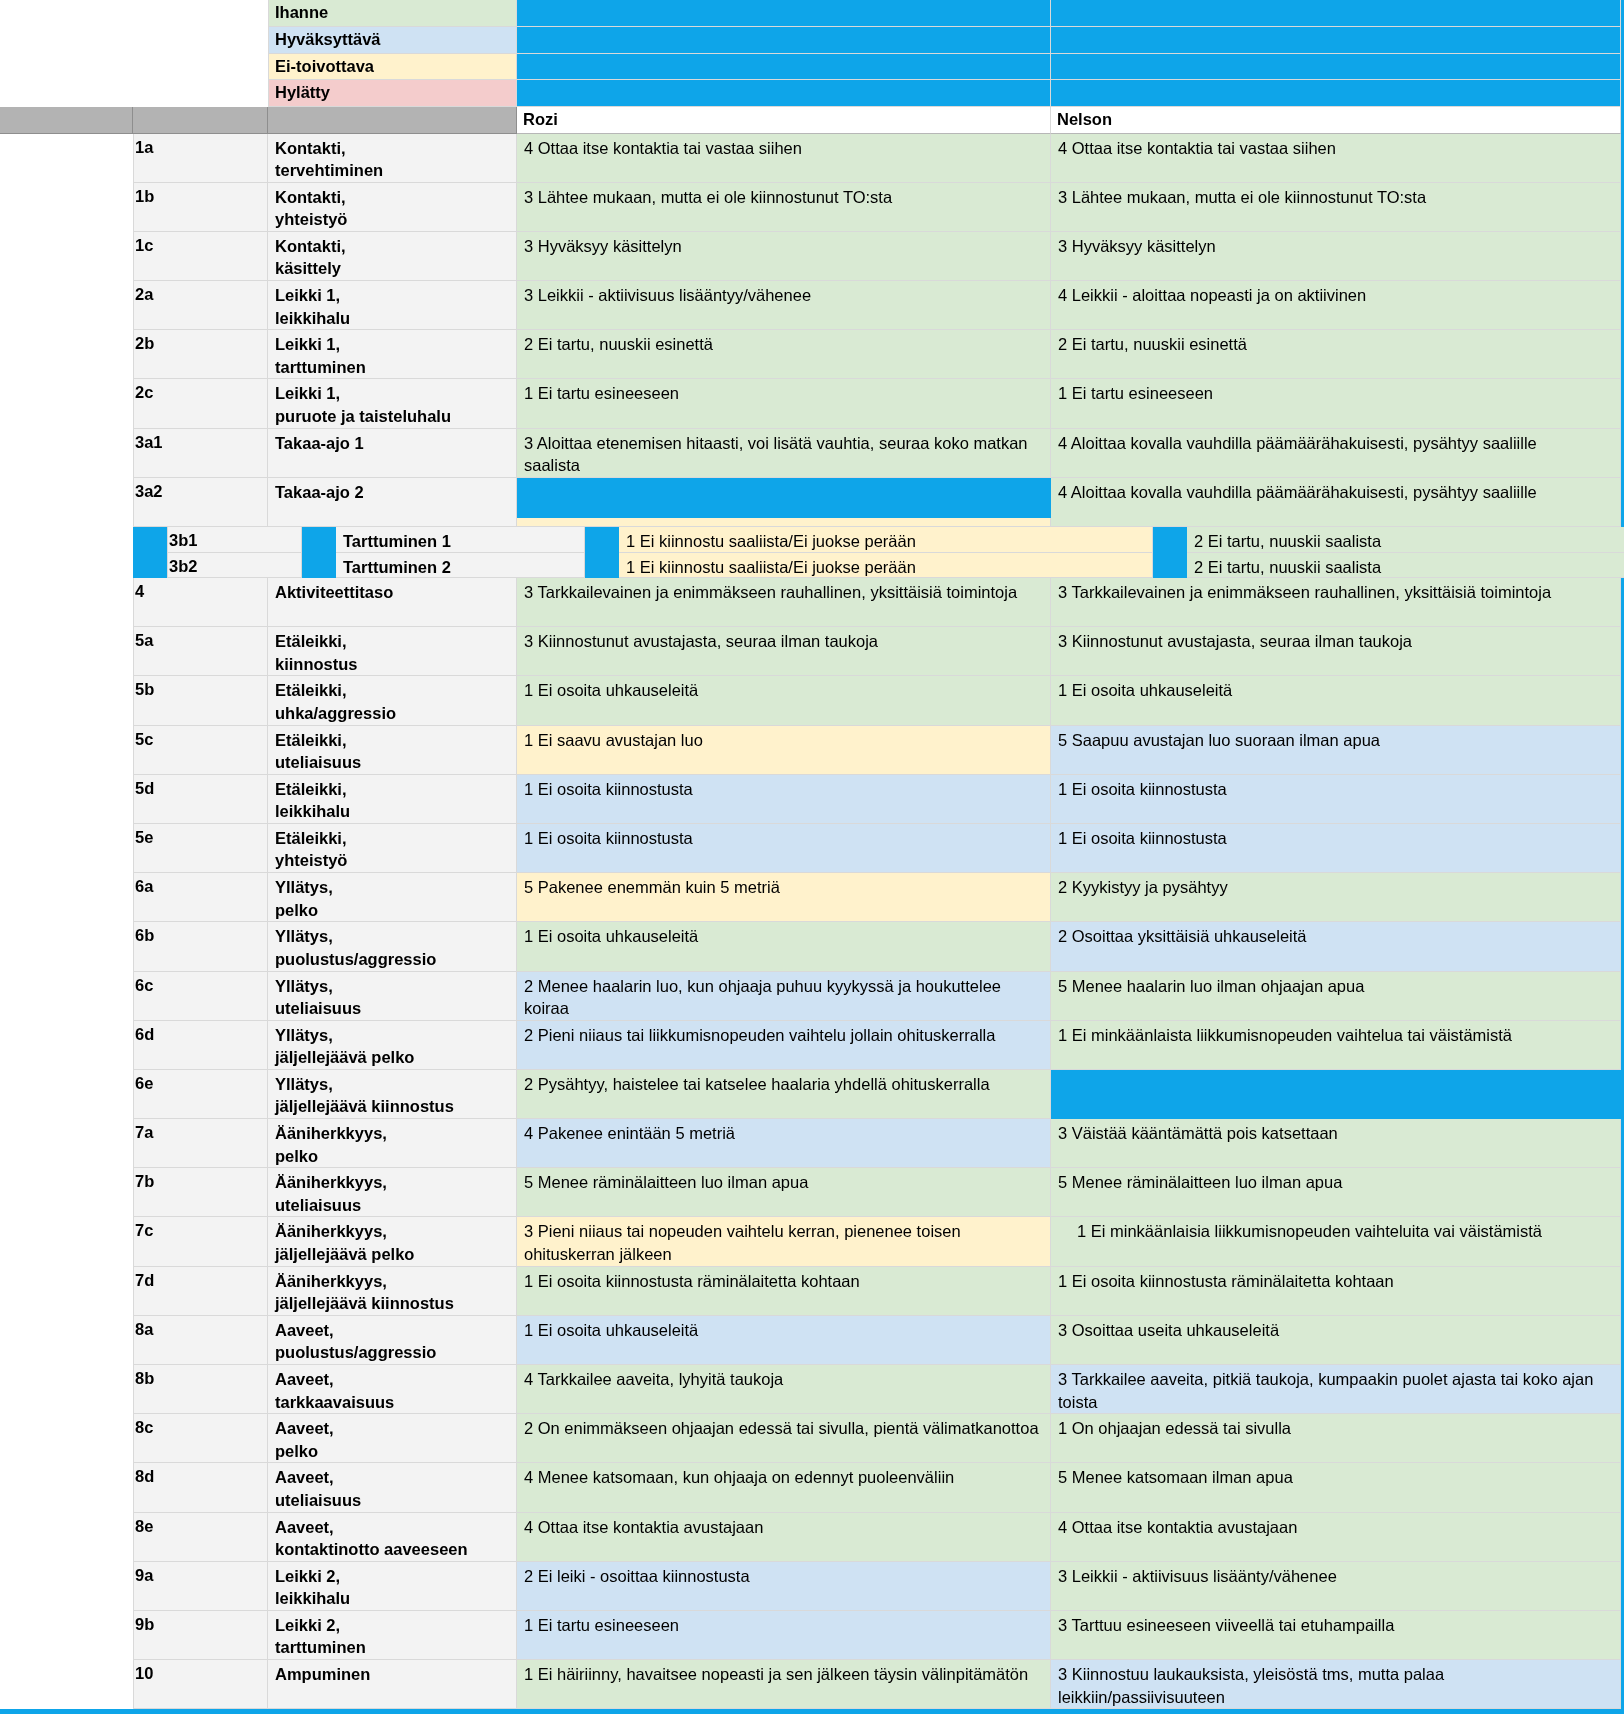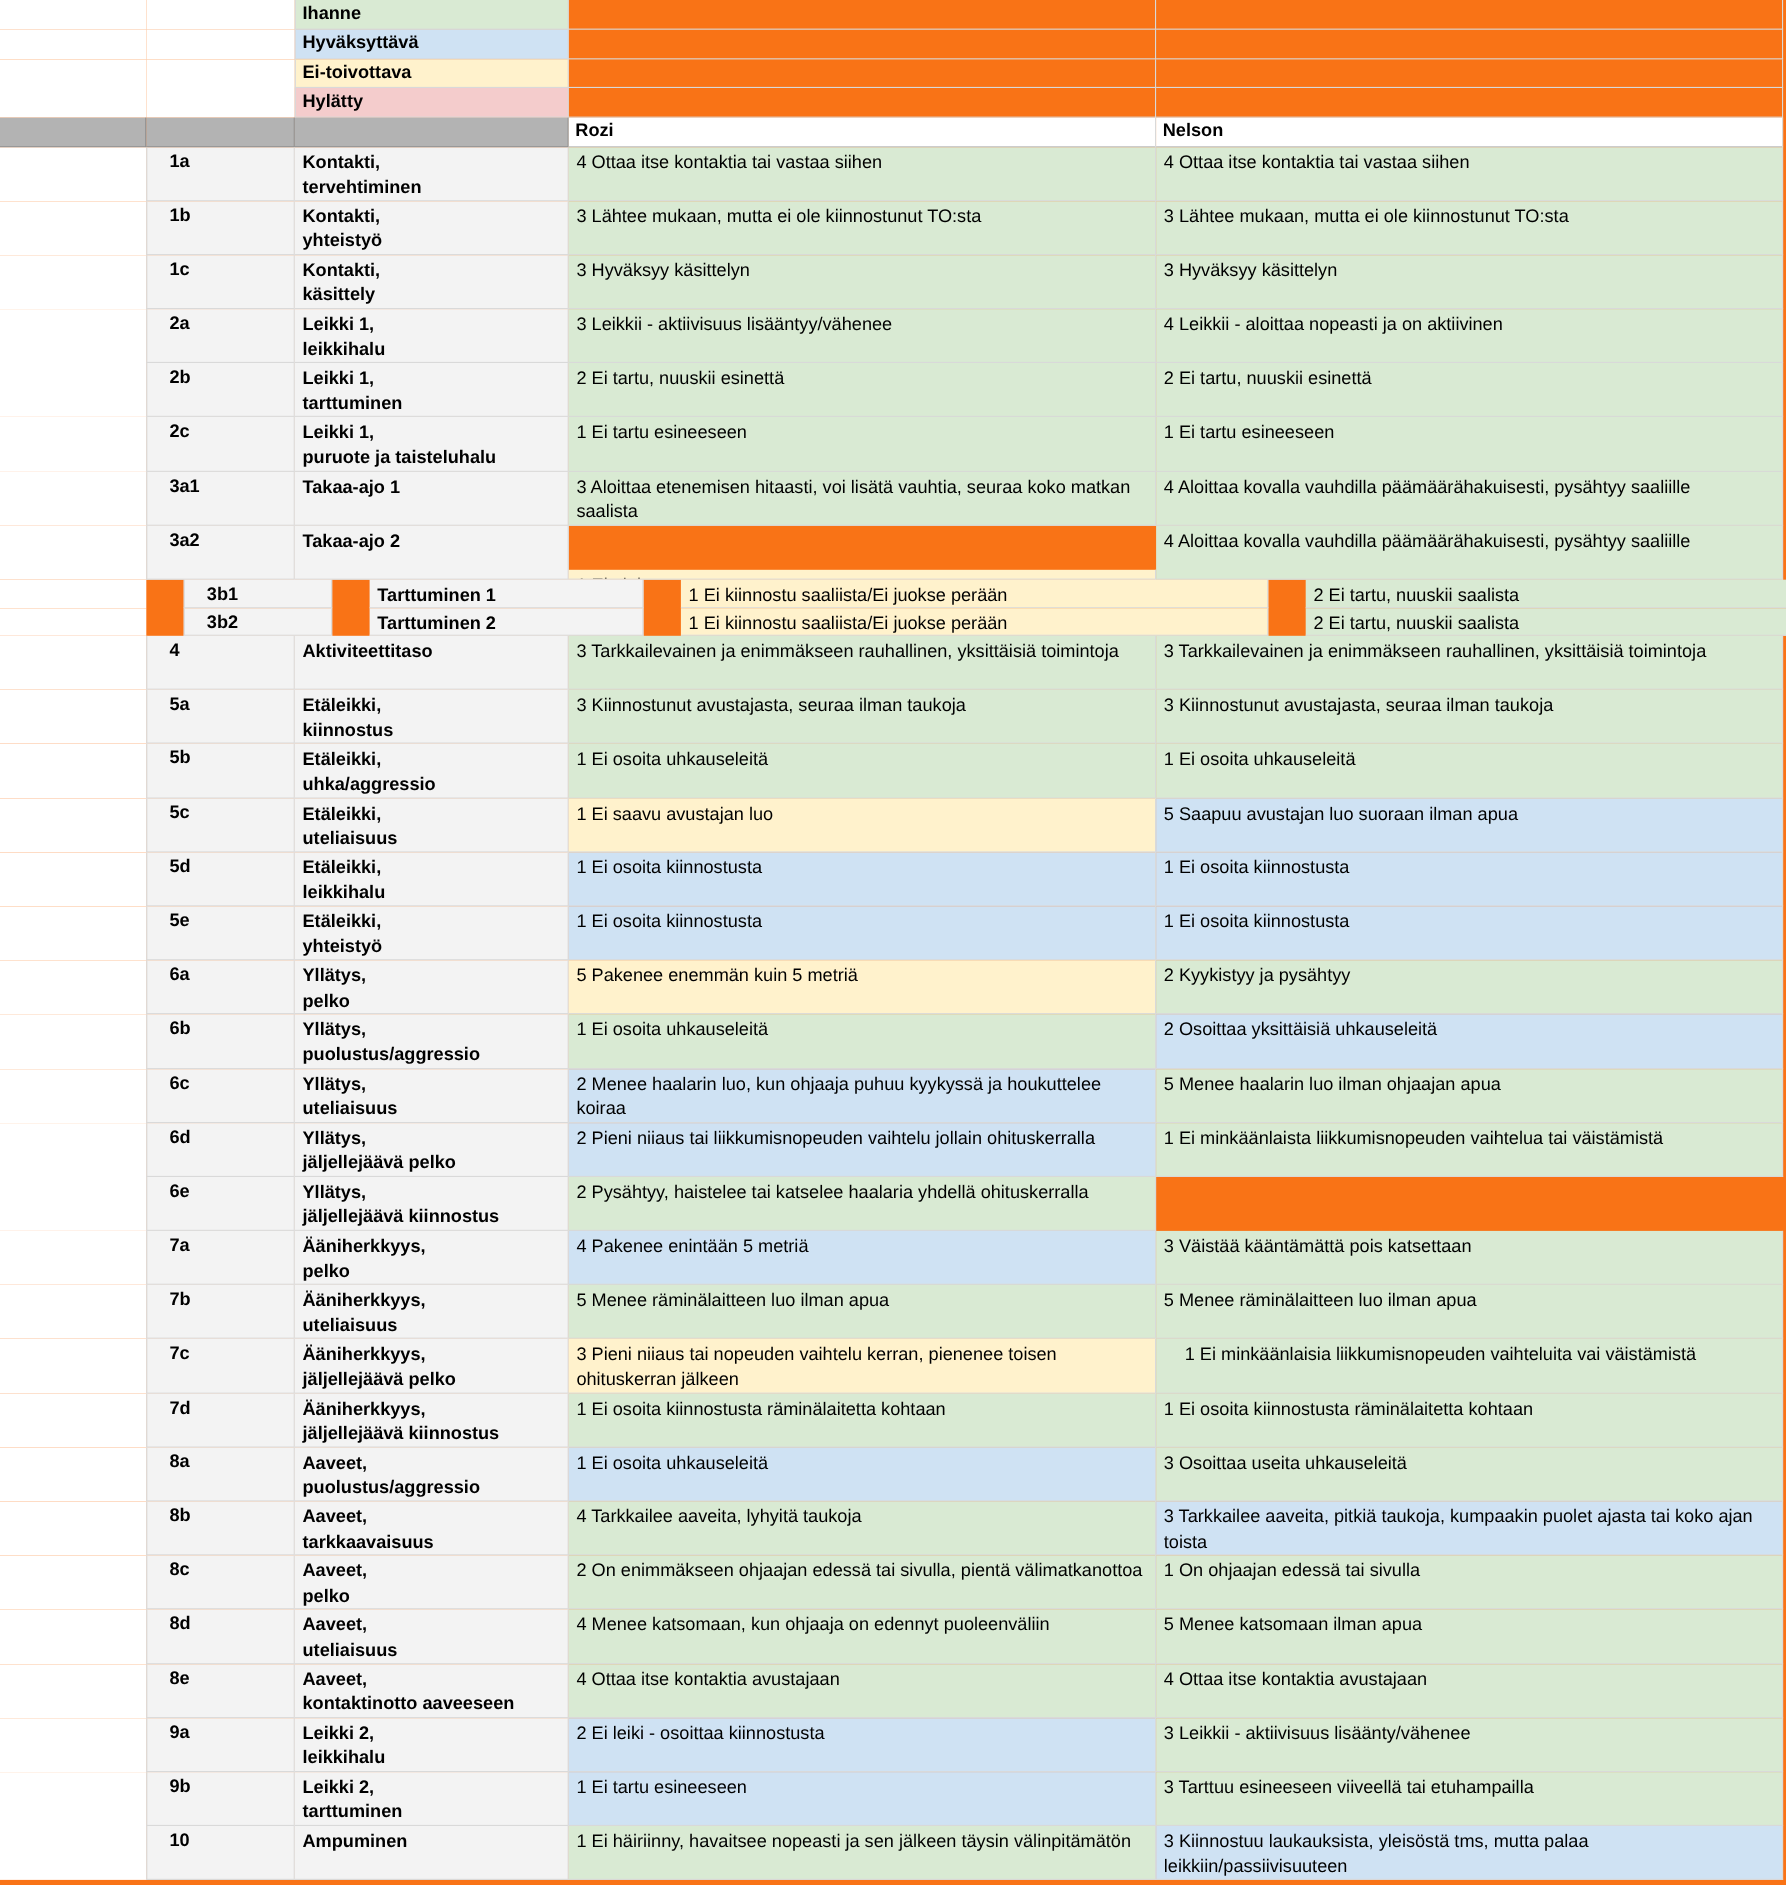--- a/index.html
+++ b/index.html
@@ -1,19 +1,19 @@
 <!DOCTYPE html>
 <html><head>
 <meta charset="utf-8">
 <style>
   html,body{margin:0;padding:0;background:#fff;}
   #screen{
     position:relative;
     width:1624px;height:1714px;
-    background:#f97316;
+    background:#0ea5e9;
     font-family:"Liberation Sans", sans-serif;
     color:#000;
     overflow:hidden;
   }
   .grid-row{
     display:grid;
     grid-template-columns:133px 135px 249px 534px 570px;
     width:1621px;
     box-sizing:border-box;
   }
@@ -47,21 +47,21 @@
   .hcell-name{
     font-weight:bold;
     padding:2px 4px 0 6px;
     background:#fff;
     border-bottom:1px solid #b7b7b7;
   }
   
   .id-cell{
     background:#f3f3f3;
     font-weight:bold;
-    padding:3px 4px 0 20px;
+    padding:3px 4px 0 1px;
   }
   .test-cell{
     background:#f3f3f3;
     font-weight:bold;
     padding:3px 4px 0 7px;
     white-space:pre-line;
     line-height:22.5px;
   }
   .score-cell{
     padding:3px 8px 0 7px;

